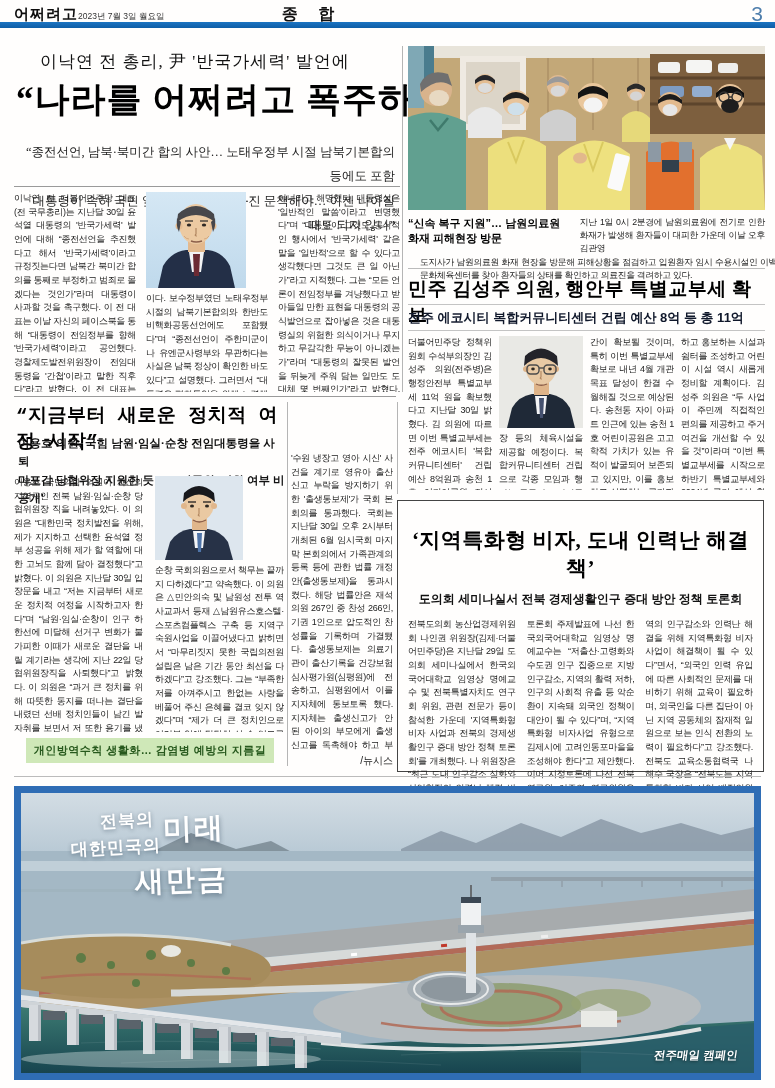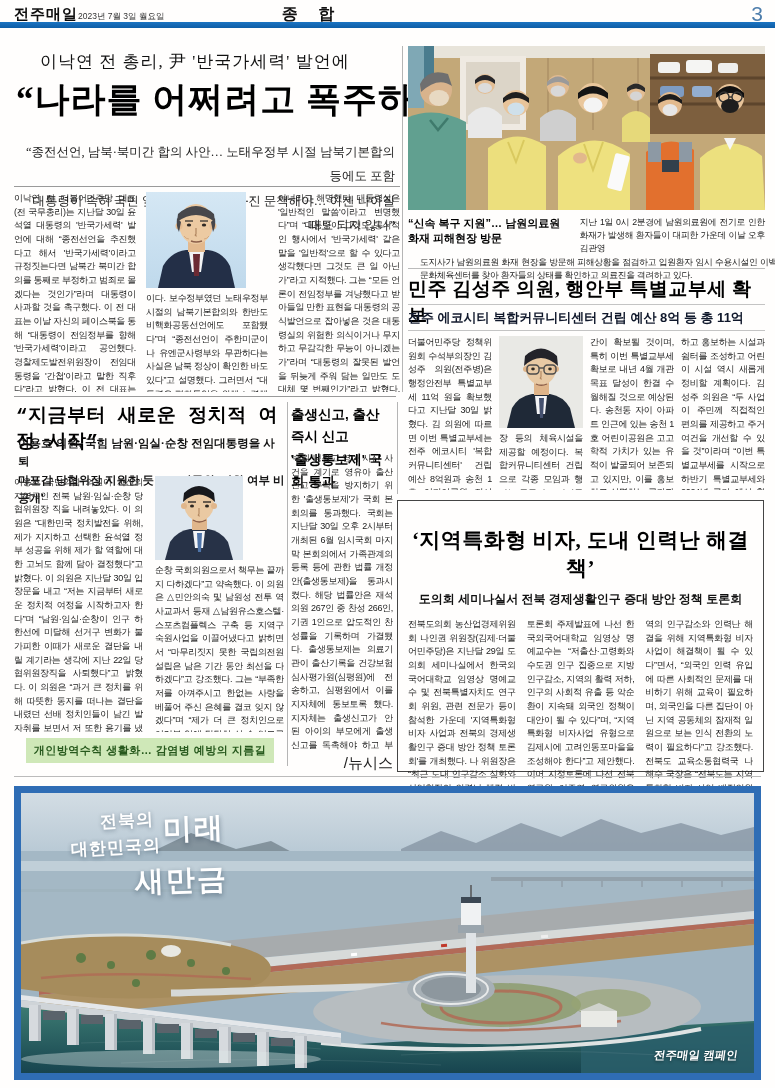--- a/index.html
+++ b/index.html
@@ -32,21 +32,21 @@
   .cap-title{width:158px;font-size:11px;font-weight:800;color:#000;line-height:1.35;}
   .cap-text{font-size:8.8px;line-height:1.45;letter-spacing:-0.3px;text-align:justify;word-break:break-all;color:#222;}
   .cap-t1{width:189px;}
   .cap-t2{width:357px;margin-top:2px;margin-left:12px;}
   
   .kim-head{left:408px;top:276px;width:357px;font-family:"Liberation Serif","DejaVu Serif",serif;
             font-size:19px;font-weight:800;letter-spacing:.5px;color:#000;}
   .kim-sub{left:408px;top:309px;width:357px;font-size:13px;font-weight:800;color:#0f172a;}
   .kim-body{left:408px;top:336px;width:357px;height:154px;display:flex;gap:7px;}
   .kim-body .body-col{width:84px;height:154px;}
-  .byline{display:block;text-align:right;font-size:15px;color:#202020;margin-top:2px;}
+  .byline{display:block;text-align:right;font-size:10px;color:#202020;margin-top:2px;}
   
   .yong-head{left:16px;top:402px;width:270px;font-family:Liberation Mono, monospace;
              font-size:19px;font-weight:700;letter-spacing:.5px;color:#000;}
   .yong-subs{left:18px;top:434px;width:268px;font-size:11.5px;font-weight:800;line-height:1.6;color:#111;}
   .yong-body{left:14px;top:476px;width:270px;height:256px;display:flex;gap:12px;}
   .yong-body .body-col{width:129px;height:256px;}
   .banner{left:26px;top:738px;width:248px;height:25px;background:#cfe8b8;display:flex;align-items:center;justify-content:center;
           font-size:11px;font-weight:800;color:#27591d;letter-spacing:.5px;}
   
   .birth-head{left:291px;top:404px;width:102px;font-size:13.5px;font-weight:800;line-height:1.65;color:#000;}
@@ -65,21 +65,21 @@
   .ad-big{position:absolute;color:#fff;font-size:29px;font-weight:800;letter-spacing:2px;
           text-shadow:0 2px 5px rgba(20,40,60,.45);transform:rotate(-2deg);}
   .ad-campaign{position:absolute;right:16px;bottom:10px;color:#fff;font-size:11.5px;font-weight:800;
                transform:skewX(-8deg);text-shadow:0 1px 3px rgba(0,0,0,.5);}
 </style>
 </head>
 <body>
 
 <div class="page">
 
-  <div class="abs mh-paper">전주매일</div>
+  <div class="abs mh-paper">어쩌려고</div>
   <div class="abs mh-date">2023년 7월 3일 월요일</div>
   <div class="abs mh-section">종 합</div>
   <div class="abs mh-page">3</div>
   <div class="abs bluebar"></div>
 
   <div class="abs lee-kicker">이낙연 전 총리, 尹 '반국가세력' 발언에</div>
   <div class="abs lee-headline">“나라를 어쩌려고 폭주하나”</div>
   <div class="abs lee-deck">
     <div>“종전선언, 남북·북미간 합의 사안… 노태우정부 시절 남북기본합의 등에도 포함</div>
     <div>대통령이 속히 국민 앞에 사과하고 보좌진 문책해야… 이젠 나아질 때도 되지 않나”</div>
@@ -267,24 +267,20 @@
       </svg>
       <span>순창 국회의원으로서 책무는 끝까지 다하겠다”고 약속했다. 이 의원은 △민안의숙 및 남원성 전투 역사교과서 등재 △남원유스호스텔·스포츠컴플렉스 구축 등 지역구 숙원사업을 이끌어냈다고 밝히면서 “마무리짓지 못한 국립의전원 설립은 남은 기간 동안 최선을 다하겠다”고 강조했다. 그는 “부족한 저를 아껴주시고 한없는 사랑을 베풀어 주신 은혜를 결코 잊지 않겠다”며 “제가 더 큰 정치인으로 여러분 앞에 당당히 설 수 있도록 앞으로 변함없는 관심과 성원을 당부드린다”고 덧붙였다. 국민의힘 조직강화특별위원회(조강특위)가 사고 당협 36곳의 당협위원장 공모를 마감한 가운데 이 의원은 서울 마포갑 당협위원장 자리에 지원한 것으로 보인다. 다만 조강특위는 당협위원장직 지원자 명단 공개와 관련해 “어디에 어떻게 지원했는지 비공개한다”고 밝혔다. 이 의원 측도 별다른 입장을 내놓지 않고 있다.</span>
       
     </div>
   </div>
   <div class="abs banner">개인방역수칙 생활화… 감염병 예방의 지름길</div>
 
   <div class="abs vr" style="left:287px;top:402px;height:364px;"></div>
   <div class="abs vr" style="left:397px;top:402px;height:92px;"></div>
 
-  <div class="abs birth-head">
-    <div>출생신고, 출산 즉시 신고</div>
-    <div>'출생통보제' 국회 통과</div>
-  </div>
   <div class="abs birth-body">
     <div class="body-col">'수원 냉장고 영아 시신' 사건을 계기로 영유아 출산 신고 누락을 방지하기 위한 '출생통보제'가 국회 본회의를 통과했다. 국회는 지난달 30일 오후 2시부터 개최된 6월 임시국회 마지막 본회의에서 가족관계의 등록 등에 관한 법률 개정안(출생통보제)을 통과시켰다. 해당 법률안은 재석 의원 267인 중 찬성 266인, 기권 1인으로 압도적인 찬성률을 기록하며 가결됐다. 출생통보제는 의료기관이 출산기록을 건강보험심사평가원(심평원)에 전송하고, 심평원에서 이를 지자체에 통보토록 했다. 지자체는 출생신고가 안 된 아이의 부모에게 출생신고를 독촉해야 하고 부모가 이에 응하지 않으면 직권으로 가족관계등록부에 출생을 기록해야 한다. 의료기관장이 심평원에 출생 관련 정보를 통보해야 하는 시점은 출생일부터 14일 이내로 규정했다. 다만 의료기관에서 출생 통보를 하지 않았을 경우 처벌 조항은 적시하지 않았다. 이번 출생통보제 법안은 지난 21일 경기도 수원의 한 아파트 냉장고에서 영아 시신 2구가 발견된 '냉장 영아' 사건으로 촉발하게 됐다.</div>
     <span class="byline">/뉴시스</span>
   </div>
 
   <div class="abs visa-box">
     <div class="visa-head">‘지역특화형 비자, 도내 인력난 해결책’</div>
     <div class="visa-sub">도의회 세미나실서 전북 경제생활인구 증대 방안 정책 토론회</div>
     <div class="visa-body">
       <div class="body-col">전북도의회 농산업경제위원회 나인권 위원장(김제·더불어민주당)은 지난달 29일 도의회 세미나실에서 한국외국어대학교 임영상 명예교수 및 전북특별자치도 연구회 위원, 관련 전문가 등이 참석한 가운데 '지역특화형 비자 사업과 전북의 경제생활인구 증대 방안 정책 토론회'를 개최했다. 나 위원장은 “최근 도내 인구감소 심화와 산업현장의 인력난 해결 방안으로 비자 사업이 대안으로 떠오르고 있다”며 “전북형 특화 비자 사업 확대로 인구감소와 인력난 해결을 위해 마련된 자리”라고 밝혔다.</div>

